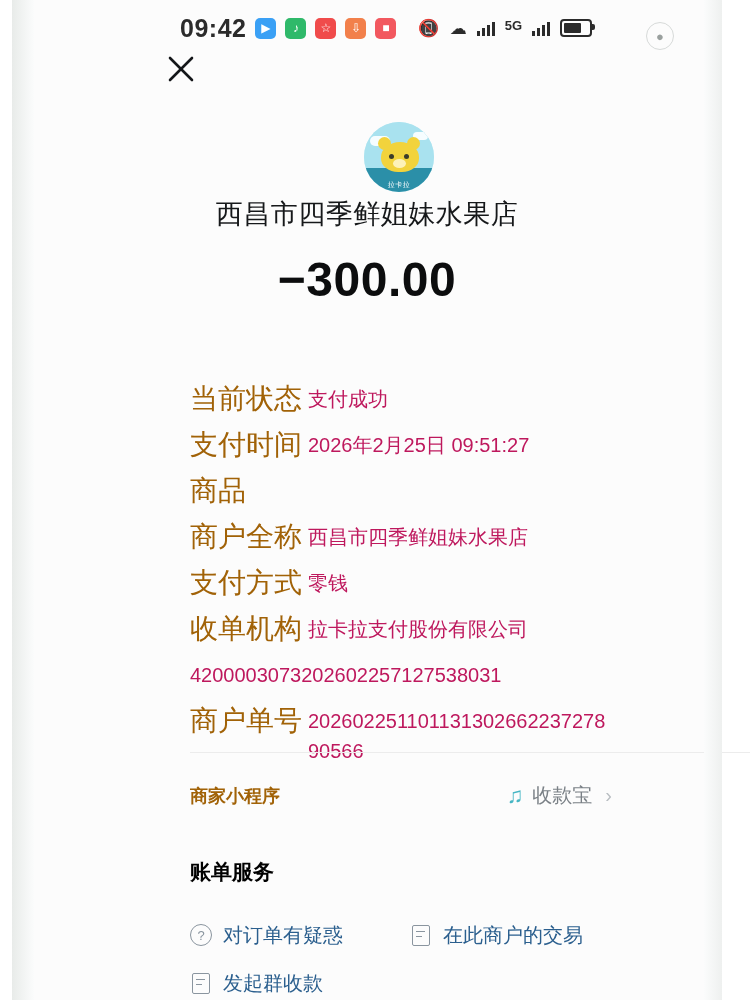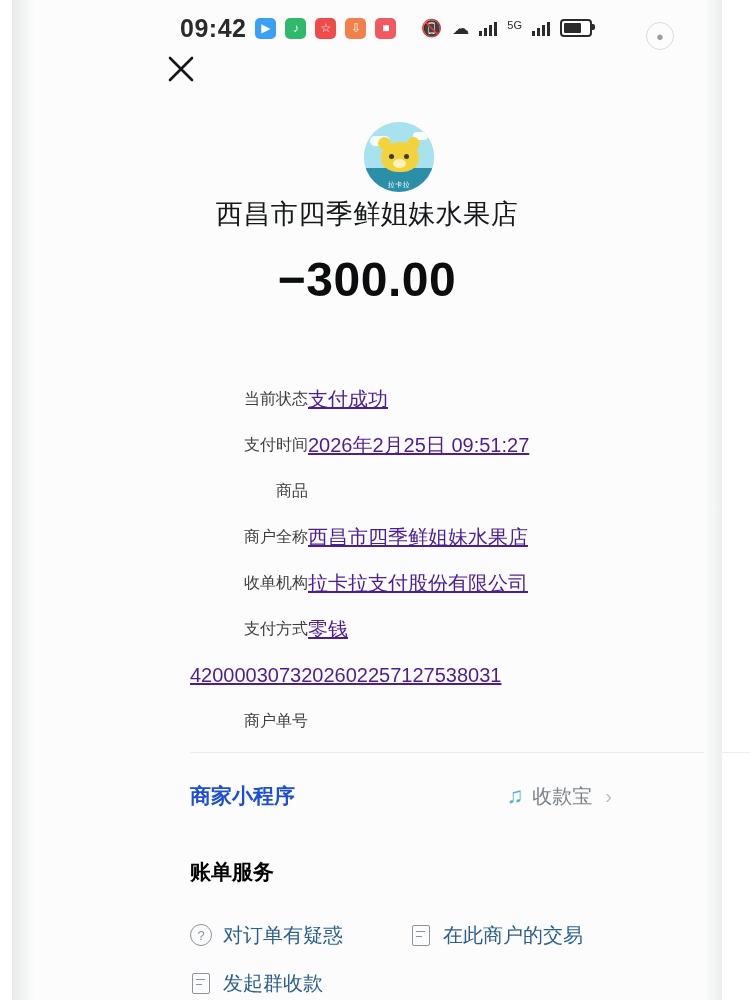--- a/index.html
+++ b/index.html
@@ -98,22 +98,22 @@
   .sig-bars i {
     display: block;
     width: 3px;
     background: #2b2b2b;
   }
   .sig-bars i:nth-child(1){height:5px}
   .sig-bars i:nth-child(2){height:8px}
   .sig-bars i:nth-child(3){height:11px}
   .sig-bars i:nth-child(4){height:14px}
   .net-label {
-    font-size: 11px;
-    font-weight: normal;
+    font-size: 13px;
+    font-weight: bold;
     transform: translateY(-3px);
   }
   .battery {
     width: 28px;
     height: 14px;
     border: 2px solid #2b2b2b;
     border-radius: 4px;
     position: relative;
     display: inline-block;
   }
@@ -264,32 +264,30 @@
     top: 384px;
     width: 420px;
   }
   .row {
     display: flex;
     margin-bottom: 16px;
   }
   .row-label {
     width: 118px;
     flex: 0 0 118px;
-    font-size: 16px;
-    color: #404040;
+    font-size: 28px;
+    color: #a16207;
     line-height: 30px;
-    text-align: right;
   }
   .row-value {
     flex: 1;
     font-size: 20px;
-    color: #4c1d95;
+    color: #be185d;
     line-height: 30px;
     word-break: break-all;
-    text-decoration: underline;
   }
 
   
   .divider {
     position: absolute;
     left: 178px;
     top: 752px;
     width: 560px;
     height: 1px;
     background: #ececec;
@@ -298,22 +296,22 @@
   
   .miniprog-row {
     position: absolute;
     left: 178px;
     top: 782px;
     width: 422px;
     display: flex;
     align-items: center;
   }
   .section-title {
-    font-size: 21px;
-    color: #1d4ed8;
+    font-size: 18px;
+    color: #a16207;
     font-weight: bold;
   }
   .miniprog-right {
     margin-left: auto;
     display: flex;
     align-items: center;
     gap: 9px;
     color: #7a8086;
     font-size: 20px;
   }
@@ -461,32 +459,33 @@
       <div class="row-value">2026年2月25日 09:51:27</div>
     </div>
     <div class="row">
       <div class="row-label">商品</div>
     </div>
     <div class="row">
       <div class="row-label">商户全称</div>
       <div class="row-value">西昌市四季鲜姐妹水果店</div>
     </div>
     <div class="row">
+      <div class="row-label">支付方式</div>
+      <div class="row-value">零钱</div>
+    </div>
+    <div class="row">
       <div class="row-label">收单机构</div>
       <div class="row-value">拉卡拉支付股份有限公司</div>
     </div>
     <div class="row">
-      <div class="row-label">支付方式</div>
-      <div class="row-value">零钱</div>
-    </div>
-    <div class="row">
       <div class="row-value">4200003073202602257127538031</div>
     </div>
     <div class="row">
       <div class="row-label">商户单号</div>
+      <div class="row-value">20260225110113130266223727890566</div>
     </div>
   </div>
 
   <div class="divider"></div>
 
   <div class="miniprog-row">
     <span class="section-title">商家小程序</span>
     <span class="miniprog-right">
       <span class="mp-icon">♫</span>
       <span>收款宝</span>

